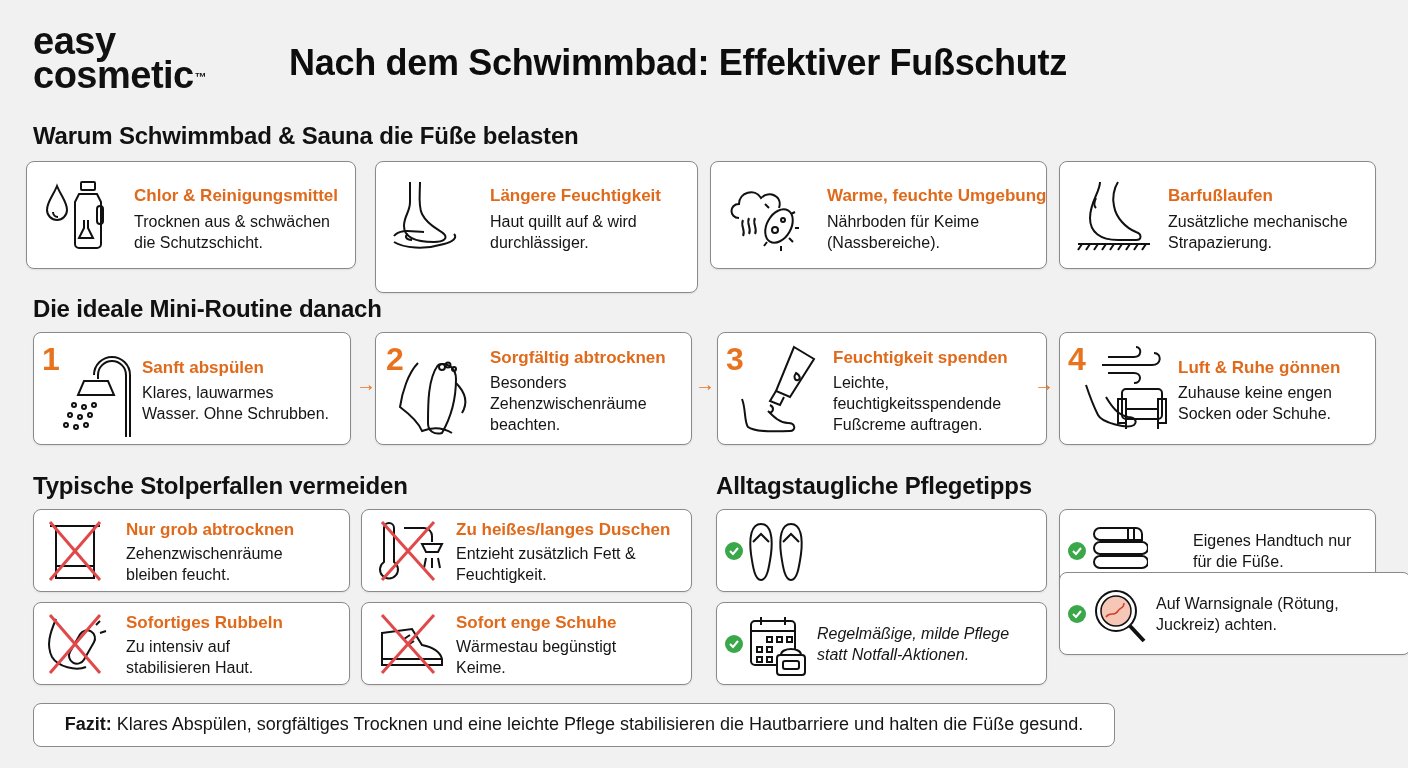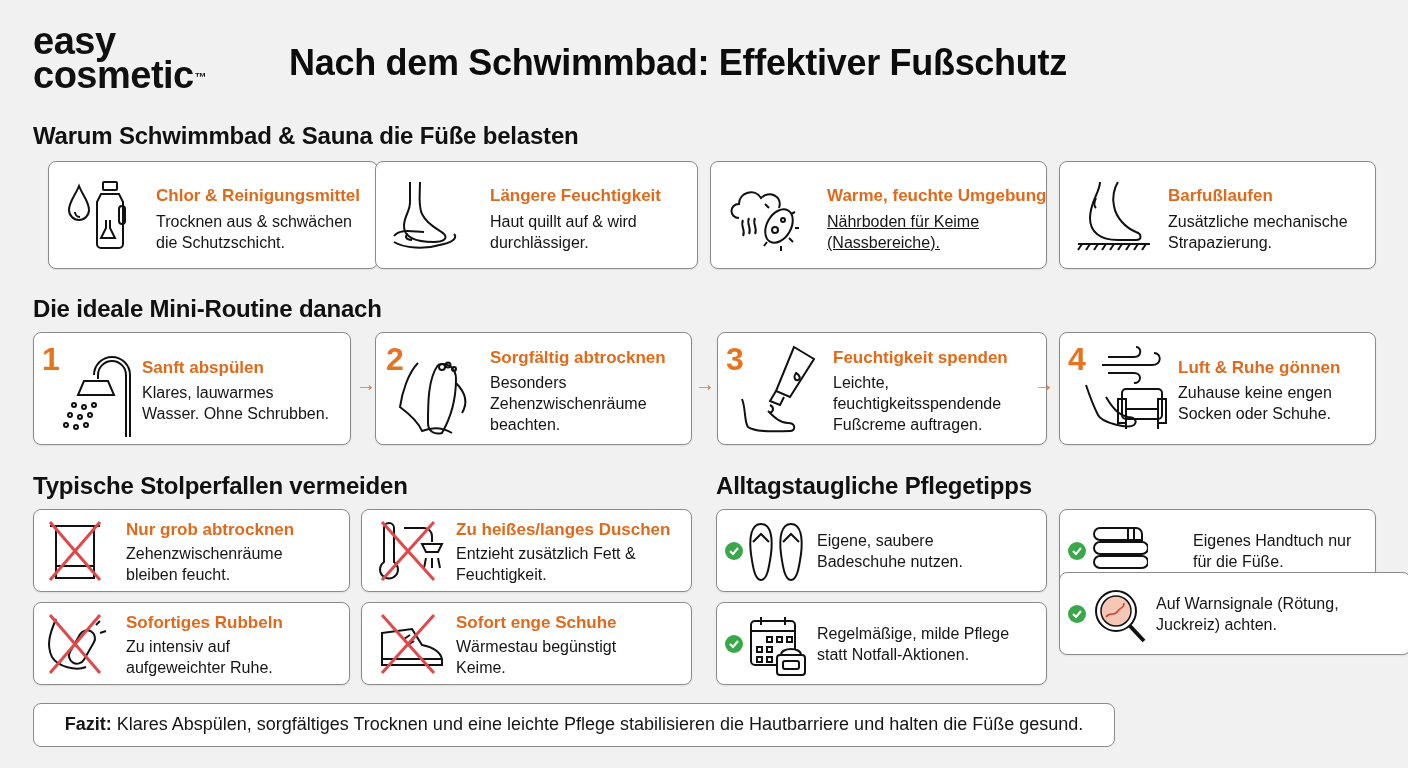--- a/index.html
+++ b/index.html
@@ -57,37 +57,37 @@
 <body>
 
 <div class="logo">
   <div>easy</div>
   <div><span>cosmetic</span><span class="tm">™</span></div>
 </div>
 <div class="title">Nach dem Schwimmbad: Effektiver Fußschutz</div>
 
 <div class="section-title" style="left:33px; top:122px;">Warum Schwimmbad &amp; Sauna die Füße belasten</div>
 
-<div class="card" style="left:48px; top:161px; width:330px; height:108px;padding-left:11px;">
+<div class="card" style="left:26px; top:161px; width:330px; height:108px;padding-left:11px;">
   <svg class="icon" style="left:14px; top:18px;" width="80" height="72" viewBox="0 0 80 72" fill="none" stroke="#111" stroke-width="2">
     <path d="M16 6 C12 16 6 22 6 30 a10 10 0 0 0 20 0 C26 22 20 16 16 6 Z"></path>
     <path d="M12 32 a5 5 0 0 0 5 5"></path>
     <rect x="40" y="2" width="14" height="8" rx="1"></rect>
     <path d="M38 14 h18 l4 8 v42 a4 4 0 0 1 -4 4 h-18 a4 4 0 0 1 -4 -4 v-42 Z"></path>
     <rect x="56" y="26" width="6" height="18" rx="3"></rect>
     <path d="M43 40 v8 l-5 10 h14 l-5 -10 v-8"></path>
   </svg>
   <div class="card-title" style="left:107px; top:24px;">Chlor &amp; Reinigungsmittel</div>
   <div class="card-text" style="left:107px; top:49px;">
     <div>Trocknen aus &amp; schwächen</div>
       <div>die Schutzschicht.</div>
   </div>
 </div>
 
-<div class="card" style="left:375px; top:161px; width:323px; height:108px;">
+<div class="card" style="left:375px; top:161px; width:323px; height:132px;">
   <svg class="icon" style="left:14px; top:16px;" width="80" height="76" viewBox="0 0 80 76" fill="none" stroke="#111" stroke-width="2">
     <path d="M20 4 v20 c0 10 -6 14 -6 24 c0 10 10 16 30 16 c10 0 14 -4 10 -8 c-4 -4 -16 -8 -22 -20 c-4 -8 -2 -20 -2 -32"></path>
     <path d="M4 58 c6 -8 20 -4 30 -4 M4 64 c10 6 30 8 50 2 c8 -2 14 -6 10 -10"></path>
     <path d="M18 56 c-4 2 -2 6 4 6"></path>
   </svg>
   <div class="card-title" style="left:114px; top:24px;">Längere Feuchtigkeit</div>
   <div class="card-text" style="left:114px; top:49px;">
     <div>Haut quillt auf &amp; wird</div>
       <div>durchlässiger.</div>
   </div>
@@ -96,21 +96,21 @@
 <div class="card" style="left:710px; top:161px; width:337px; height:108px;">
   <svg class="icon" style="left:14px; top:16px;" width="84" height="76" viewBox="0 0 84 76" fill="none" stroke="#111" stroke-width="2">
     <path d="M14 40 c-10 0 -10 -14 0 -14 c0 -12 16 -16 22 -6 c8 -8 22 -2 18 10"></path>
     <path d="M18 42 c-3 6 3 10 0 16 M24 40 c-3 6 3 10 0 16 M30 40 c-3 6 3 10 0 16"></path>
     <ellipse cx="54" cy="48" rx="12" ry="18" transform="rotate(30 54 48)"></ellipse>
     <circle cx="50" cy="52" r="3"></circle>
       <circle cx="58" cy="42" r="2"></circle>
     <path d="M44 30 l-4 -4 M66 36 l4 -2 M64 60 l4 4 M42 64 l-3 4 M56 68 v5 M70 50 h4"></path>
   </svg>
   <div class="card-title" style="left:116px; top:24px;">Warme, feuchte Umgebung</div>
-  <div class="card-text" style="left:116px; top:49px;text-decoration:underline;">
+  <div class="card-text" style="left:116px; top:49px;">
     <div>Nährboden für Keime</div>
       <div>(Nassbereiche).</div>
   </div>
 </div>
 
 <div class="card" style="left:1059px; top:161px; width:317px; height:108px;">
   <svg class="icon" style="left:14px; top:16px;" width="80" height="76" viewBox="0 0 80 76" fill="none" stroke="#111" stroke-width="2">
     <path d="M26 4 c0 10 -10 20 -10 36 c0 14 10 22 28 22 h18 c6 0 6 -6 0 -8 c-10 -4 -20 -14 -22 -26 c-2 -8 0 -18 4 -24"></path>
     <path d="M22 20 c-2 4 -2 8 0 10"></path>
     <line x1="4" y1="66" x2="76" y2="66"></line>
@@ -251,21 +251,21 @@
         <path d="M52 14 l4 -4 M56 22 l6 -2"></path>
       </g>
     <g stroke="#e0484a" stroke-width="3">
         <line x1="6" y1="4" x2="56" y2="62"></line>
         <line x1="56" y1="4" x2="6" y2="62"></line>
       </g>
   </svg>
   <div class="card-title" style="left:92px; top:10px;">Sofortiges Rubbeln</div>
   <div class="card-text" style="left:92px; top:33px;">
     <div>Zu intensiv auf</div>
-      <div>aufgeweichter Ruhe.</div>
+      <div>stabilisieren Haut.</div>
   </div>
 </div>
 
 <div class="card" style="left:361px; top:602px; width:331px; height:83px;">
   <svg class="icon" style="left:12px; top:8px;" width="70" height="66" viewBox="0 0 70 66" fill="none" stroke-width="2">
     <g stroke="#111">
         <path d="M8 22 l30 -4 l10 16 c10 2 18 6 20 14 v6 h-60 Z"></path>
         <line x1="8" y1="48" x2="68" y2="48"></line>
         <path d="M36 24 l-6 4 M40 30 l-6 4"></path>
       </g>
@@ -288,45 +288,41 @@
       <svg width="12" height="12" viewBox="0 0 12 12">
         <path d="M2 6 l3 3 l5 -6" stroke="#fff" stroke-width="2" fill="none"></path>
       </svg>
     </div>
   <svg class="icon" style="left:30px; top:10px;" width="60" height="64" viewBox="0 0 60 64" fill="none" stroke="#111" stroke-width="2">
     <path d="M14 4 c-10 0 -12 14 -10 30 c2 14 4 26 10 26 c6 0 8 -12 10 -26 c2 -16 0 -30 -10 -30 Z"></path>
     <path d="M6 22 l8 -8 l8 8"></path>
     <path d="M44 4 c-10 0 -12 14 -10 30 c2 14 4 26 10 26 c6 0 8 -12 10 -26 c2 -16 0 -30 -10 -30 Z"></path>
     <path d="M36 22 l8 -8 l8 8"></path>
   </svg>
-  <div class="card-text" style="left:100px; top:20px;">
-    <div>Eigene, saubere</div>
-      <div>Badeschuhe nutzen.</div>
-  </div>
 </div>
 
 <div class="card" style="left:1059px; top:509px; width:317px; height:83px;">
   <div class="check" style="left:8px; top:32px;">
       <svg width="12" height="12" viewBox="0 0 12 12">
         <path d="M2 6 l3 3 l5 -6" stroke="#fff" stroke-width="2" fill="none"></path>
       </svg>
     </div>
   <svg class="icon" style="left:32px; top:12px;" width="56" height="60" viewBox="0 0 56 60" fill="none" stroke="#111" stroke-width="2">
     <path d="M8 6 h36 a6 6 0 0 1 6 6 v6 h-42 a6 6 0 0 1 0 -12 Z"></path>
     <path d="M8 20 h42 a6 6 0 0 1 0 12 h-42 a6 6 0 0 1 0 -12 Z"></path>
     <path d="M8 34 h42 a6 6 0 0 1 0 12 h-42 a6 6 0 0 1 0 -12 Z"></path>
     <path d="M36 6 v12 M42 6 v12"></path>
   </svg>
   <div class="card-text" style="left:96px; top:20px;margin-left:37px;">
     <div>Eigenes Handtuch nur</div>
       <div>für die Füße.</div>
   </div>
 </div>
 
-<div class="card" style="left:716px; top:602px; width:331px; height:83px;">
+<div class="card" style="left:716px; top:602px; width:331px; height:83px;font-style:italic;">
   <div class="check" style="left:8px; top:32px;">
       <svg width="12" height="12" viewBox="0 0 12 12">
         <path d="M2 6 l3 3 l5 -6" stroke="#fff" stroke-width="2" fill="none"></path>
       </svg>
     </div>
   <svg class="icon" style="left:30px; top:10px;" width="64" height="66" viewBox="0 0 64 66" fill="none" stroke="#111" stroke-width="2">
     <rect x="4" y="8" width="44" height="44" rx="4"></rect>
     <line x1="4" y1="18" x2="48" y2="18"></line>
     <path d="M14 4 v8 M38 4 v8"></path>
     <rect x="20" y="24" width="5" height="5"></rect>

